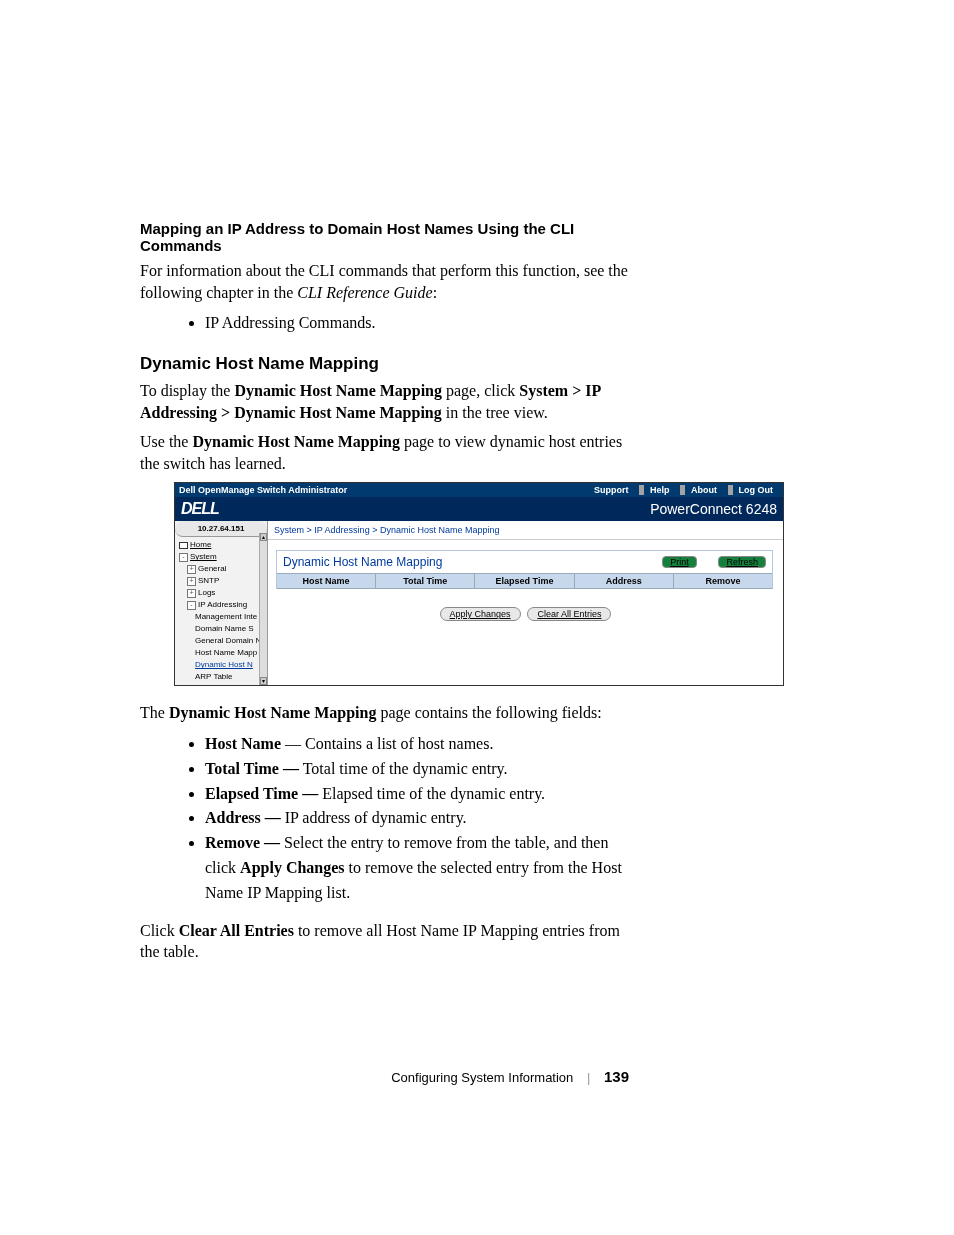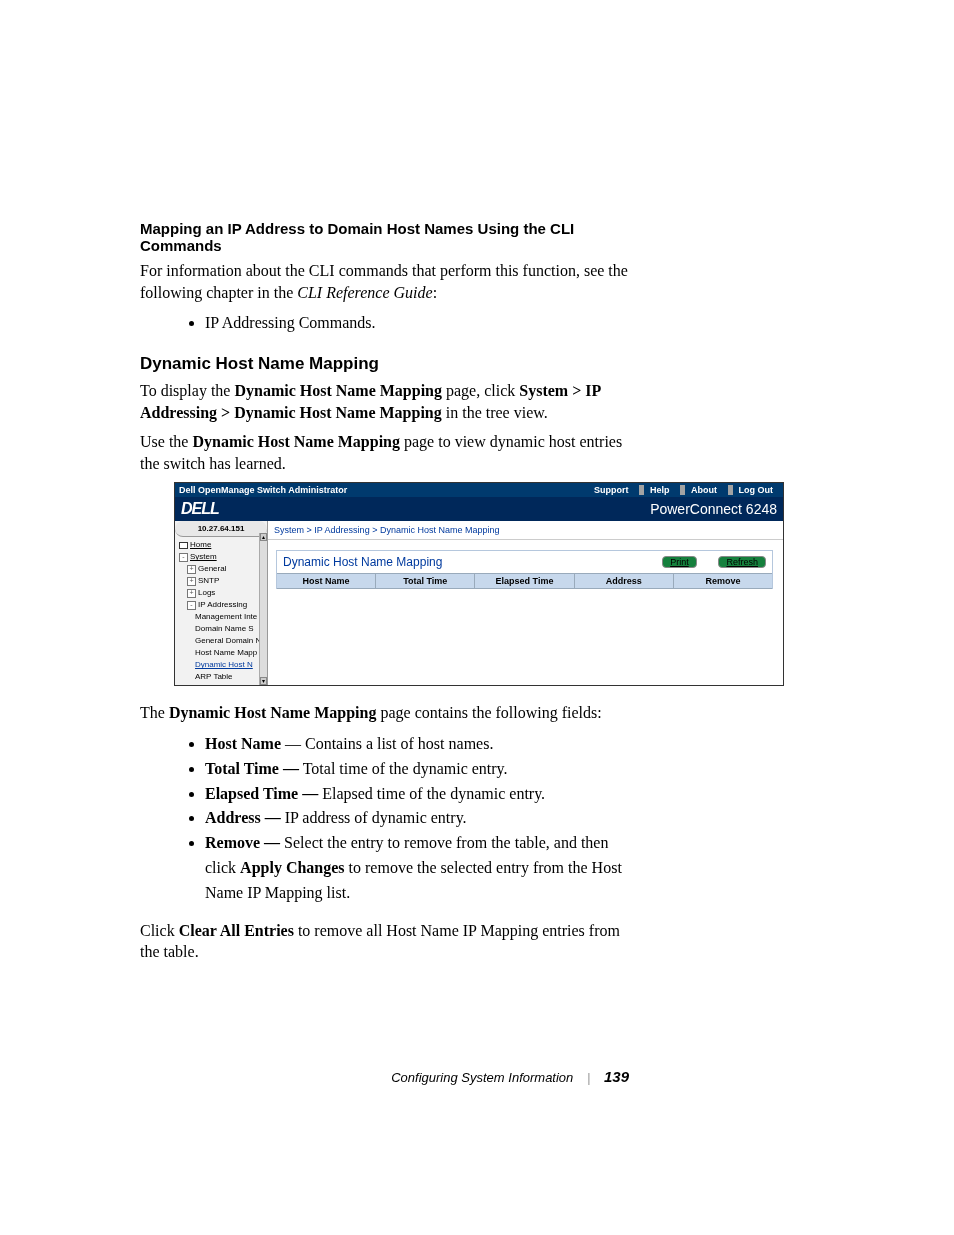--- a/index.html
+++ b/index.html
@@ -215,21 +215,20 @@
     text-decoration: underline;
     cursor: pointer;
   }
   
   .footer {
     position: absolute;
     bottom: 150px;
     right: 140px;
     font-size: 13px;
     font-family: Arial, Helvetica, sans-serif;
-    font-style: italic;
   }
   .footer .sep { margin: 0 10px; color: #999; }
   .footer .pnum { font-weight: bold; font-size: 15px; }
   .home-icon {
     display: inline-block;
     width: 7px; height: 5px;
     background: #fff;
     border: 1px solid #333;
     position: relative;
     margin-right: 2px;
@@ -317,20 +316,24 @@
             </span>
           </div>
           <div class="tbl-head">
             <div>Host Name</div>
             <div>Total Time</div>
             <div>Elapsed Time</div>
             <div>Address</div>
             <div>Remove</div>
           </div>
         </div>
+        <div class="btn-row">
+          <span class="btn">Apply Changes</span>
+          <span class="btn">Clear All Entries</span>
+        </div>
       </div>
     </div>
   </div>
 
   <p class="body-p" style="margin-top:16px">
     <span>The </span><span class="bold">Dynamic Host Name Mapping</span><span> page contains the following fields:</span>
   </p>
   <ul class="bullets">
     <li><span class="bold">Host Name</span><span> — </span><span>Contains a list of host names.</span></li>
     <li><span class="bold">Total Time —</span><span> </span><span>Total time of the dynamic entry.</span></li>

